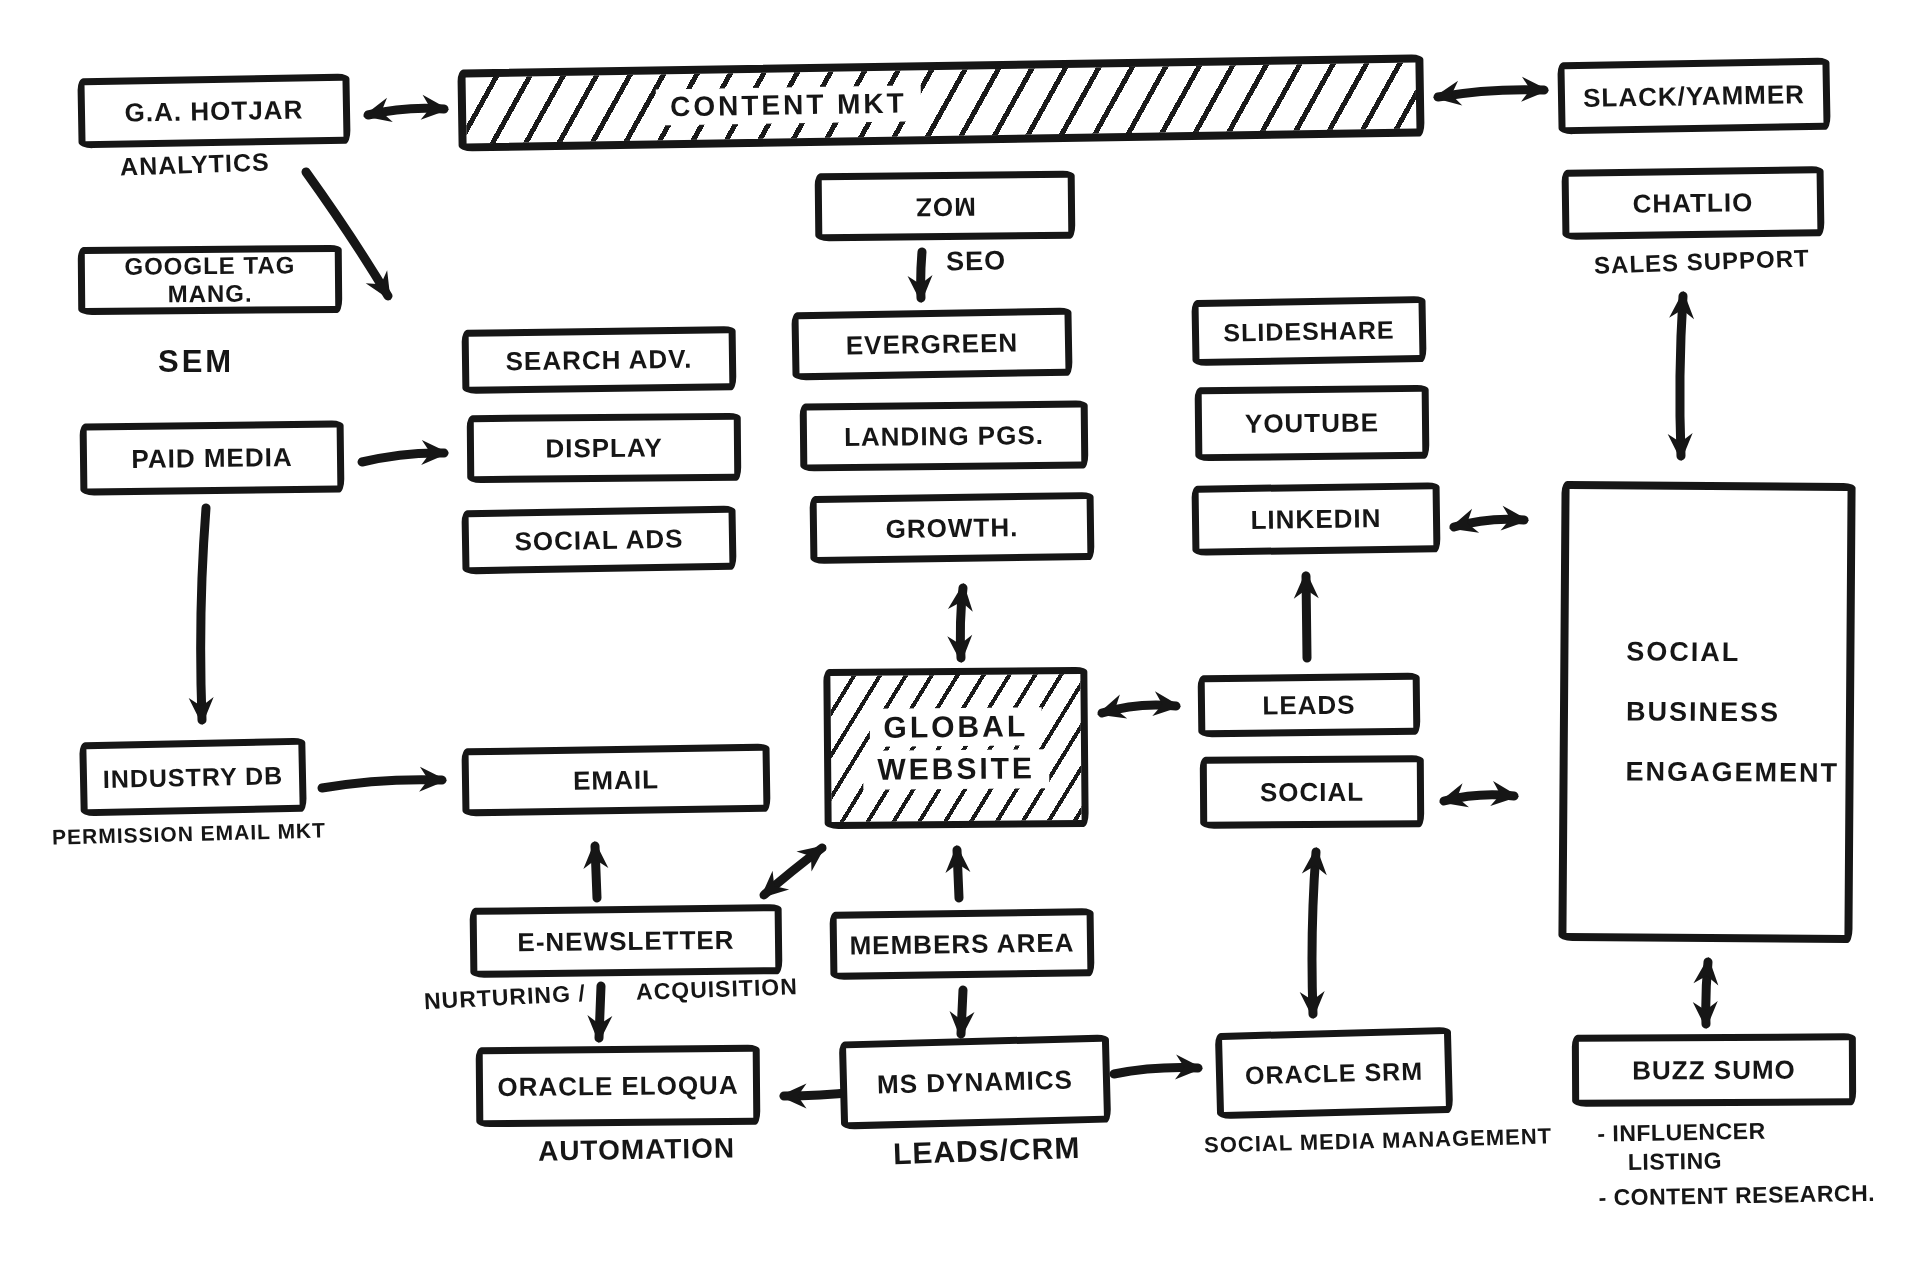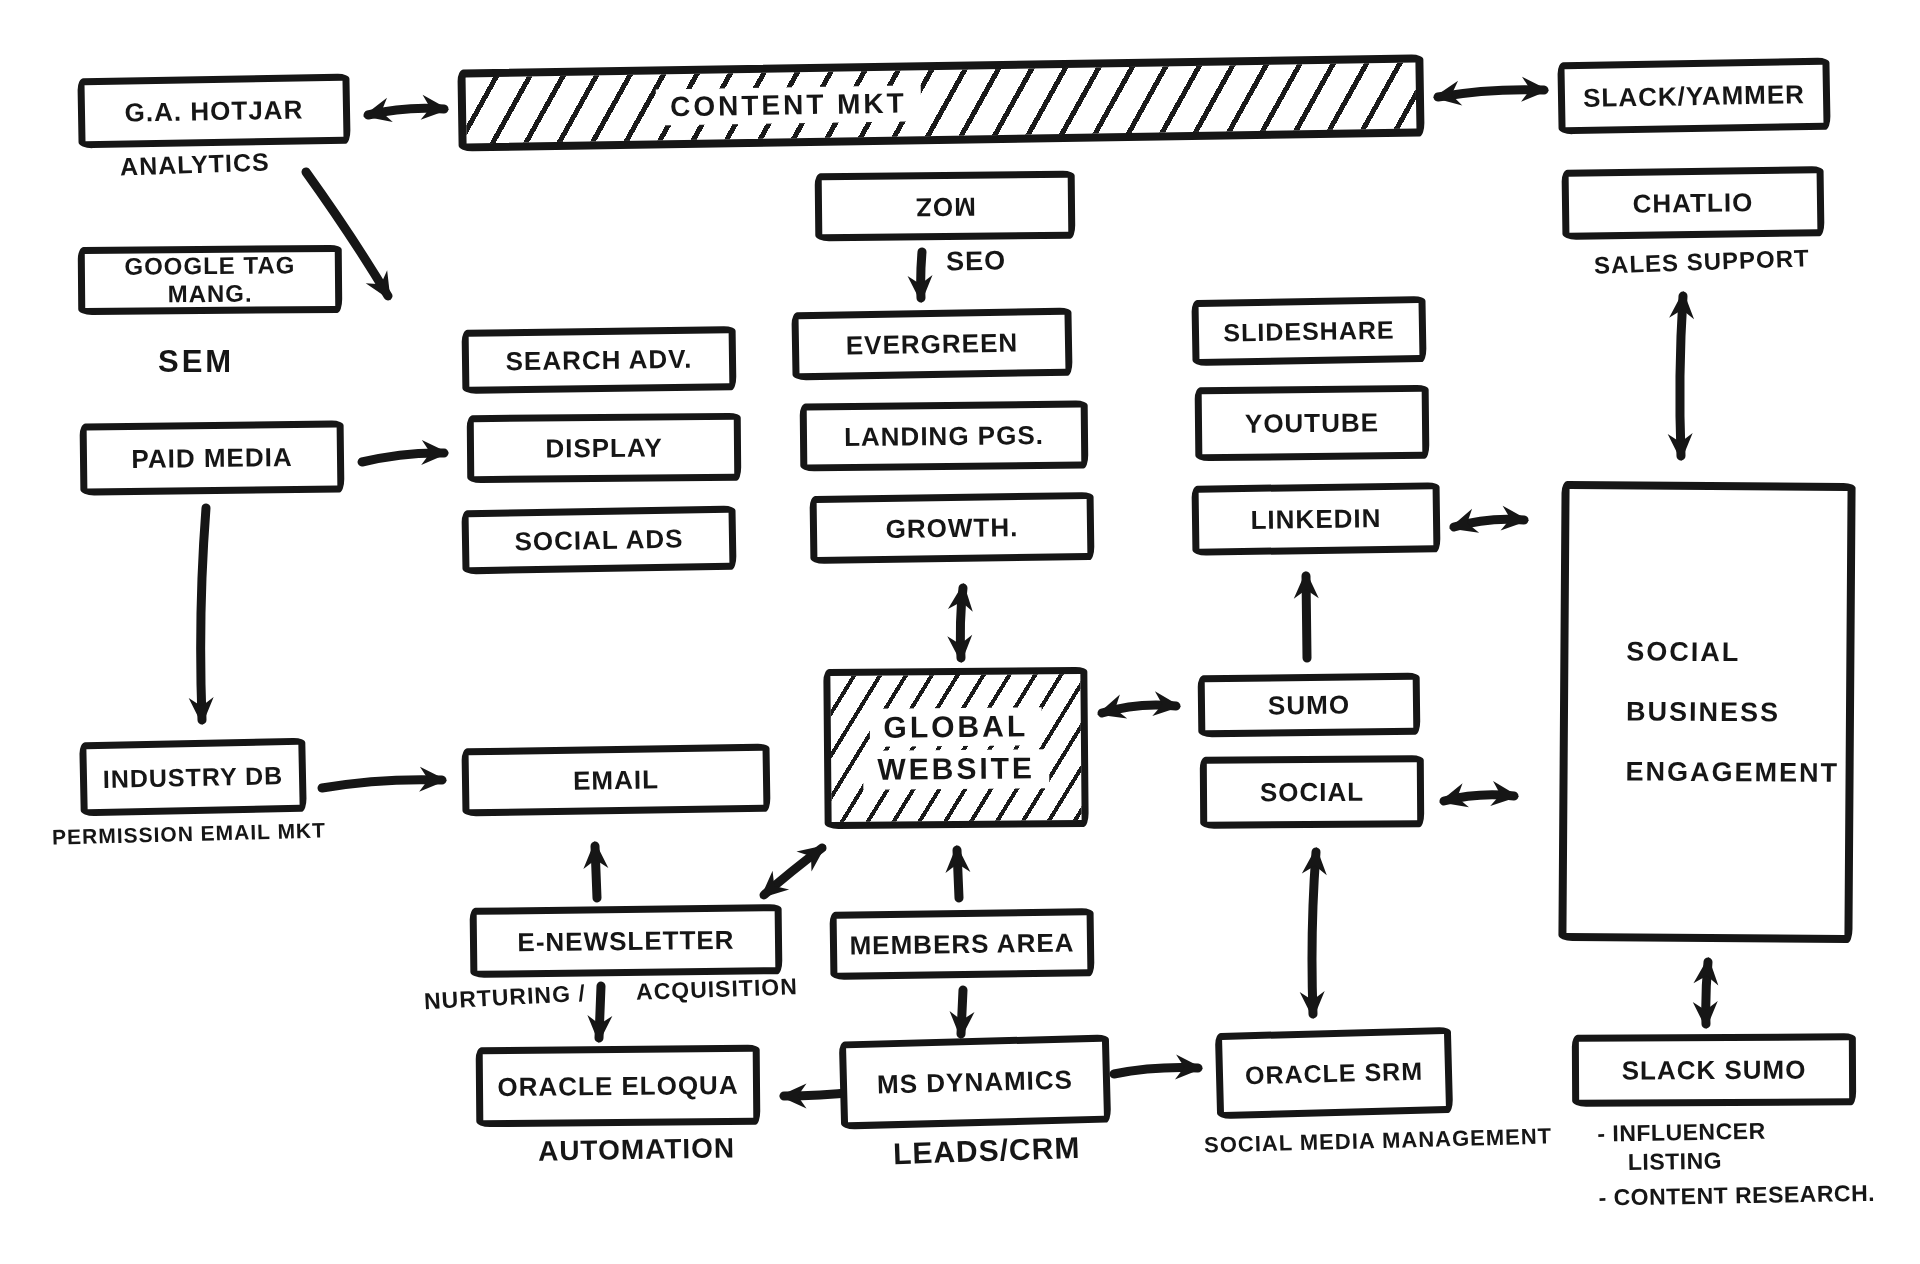--- a/index.html
+++ b/index.html
@@ -129,21 +129,21 @@
   <div class="box" style="left:1192px;top:298px;width:234px;height:66px;transform:rotate(-1deg);font-size:25px;">
     <span>SLIDESHARE</span>
   </div>
   <div class="box" style="left:1195px;top:386px;width:234px;height:74px;transform:rotate(-0.6deg);">
     <span>YOUTUBE</span>
   </div>
   <div class="box" style="left:1192px;top:484px;width:248px;height:70px;transform:rotate(-0.8deg);">
     <span>LINKEDIN</span>
   </div>
   <div class="box" style="left:1198px;top:674px;width:222px;height:62px;transform:rotate(-0.7deg);">
-    <span>SUMO</span>
+    <span>LEADS</span>
   </div>
   <div class="box" style="left:1200px;top:756px;width:224px;height:72px;transform:rotate(-0.4deg);">
     <span>SOCIAL</span>
   </div>
 
   <div class="box" style="left:1560px;top:482px;width:294px;height:460px;transform:rotate(0.4deg);border-width:8px;align-items:center;justify-content:flex-start;padding-left:58px;">
     <div class="sbe-lines">
         <div>SOCIAL</div>
         <div>BUSINESS</div>
         <div>ENGAGEMENT</div>
@@ -178,21 +178,21 @@
     <span>MS DYNAMICS</span>
   </div>
   <div class="caption" style="left:893px;top:1134px;font-size:30px;transform:rotate(-2deg);">LEADS/CRM</div>
 
   <div class="box" style="left:1216px;top:1030px;width:236px;height:86px;transform:rotate(-1.5deg);font-size:25px;">
     <span>ORACLE SRM</span>
   </div>
   <div class="caption" style="left:1204px;top:1128px;font-size:22px;transform:rotate(-1.5deg);">SOCIAL MEDIA MANAGEMENT</div>
 
   <div class="box" style="left:1572px;top:1034px;width:284px;height:72px;transform:rotate(-0.3deg);">
-    <span>SLACK SUMO</span>
+    <span>BUZZ SUMO</span>
   </div>
   <div class="caption notes" style="left:1598px;top:1118px;white-space:normal;width:300px;transform:rotate(-1deg);">
       <div>- INFLUENCER</div>
       <div>LISTING</div>
       <div>- CONTENT RESEARCH.</div>
     </div>
 
 </div>
 
 </body></html>

